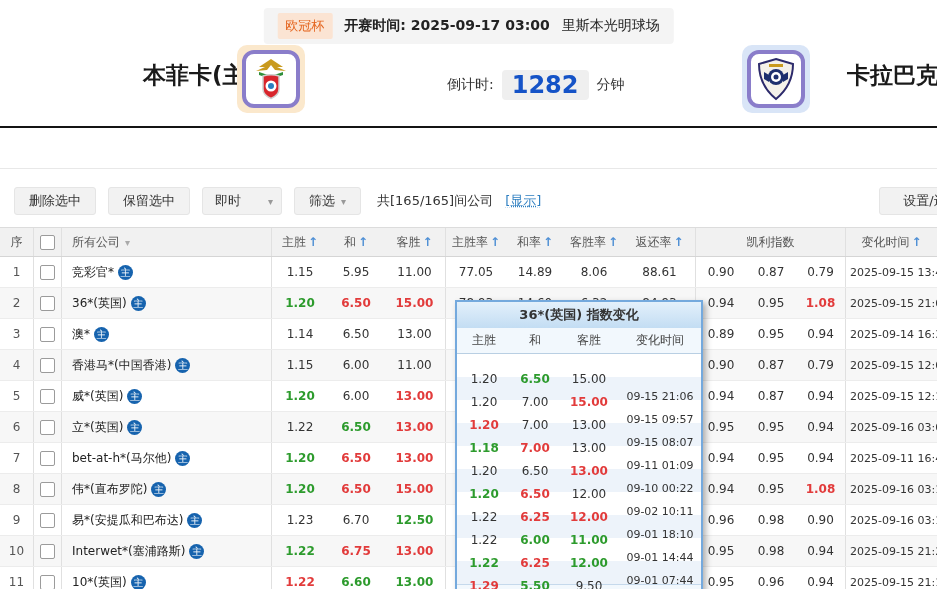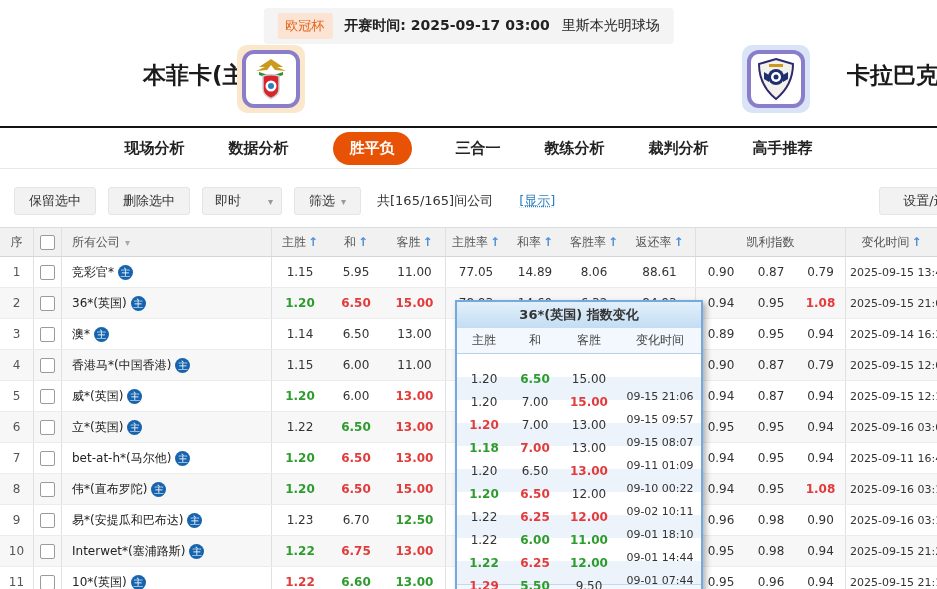--- a/index.html
+++ b/index.html
@@ -36,21 +36,21 @@
   .nav-hairline{position:absolute;top:168px;left:0;width:937px;height:1px;background:#e8e8e8;}
 
   
   .toolbar{position:absolute;top:186px;left:14px;height:30px;display:flex;align-items:center;gap:12px;}
   .btn{background:#f2f2f2;border:1px solid #e5e5e5;border-radius:3px;height:28px;
     padding:0 14px;font-size:13px;color:#333;display:inline-flex;align-items:center;gap:6px;
     box-sizing:border-box;white-space:nowrap;}
   .select{width:80px;justify-content:space-between;padding:0 8px 0 12px;font-family:Liberation Serif, serif;}
   .caret{color:#999;font-size:10px;}
   .count-text{font-size:13px;color:#333;margin-left:4px;white-space:nowrap;}
-  .show-link{font-size:13px;color:#2e7fc1;text-decoration:underline dotted;cursor:pointer;margin-left:14px;}
+  .show-link{font-size:13px;color:#2e7fc1;text-decoration:underline dotted;cursor:pointer;}
   .settings-btn{position:absolute;left:879px;top:187px;width:92px;justify-content:center;}
 
   
   .grid{display:grid;grid-template-columns:34px 28px 210px 56px 56px 62px 60px 58px 60px 72px 50px 50px 50px 91px;}
   .thead{position:absolute;top:227px;left:0;width:937px;height:30px;background:#f1f1f1;
     border-top:1px solid #dcdcdc;border-bottom:1px solid #d5d5d5;box-sizing:border-box;
     font-size:12px;color:#555;}
   .thead .hc{display:flex;align-items:center;justify-content:center;white-space:nowrap;}
   .thead .hc.left{justify-content:flex-start;padding-left:10px;}
   .kelly-span{grid-column:span 3;}
@@ -108,51 +108,47 @@
       <svg width="40" height="44" viewBox="0 0 40 44">
         <path d="M20 2 L8 10 L14 10 L5 14 L16 13 L20 8 L24 13 L35 14 L26 10 L32 10 Z" fill="#c99a1e"></path>
         <path d="M8 15 L20 19 L32 15 L32 18 L20 22 L8 18 Z" fill="#2f8f3a"></path>
         <path d="M12 19 Q20 16.5 28 19 L28 32 Q28 38 20 41.5 Q12 38 12 32 Z" fill="#d8252c" stroke="#cfcfcf" stroke-width="1.5"></path>
         <circle cx="20" cy="29" r="5.5" fill="#fff"></circle>
         <circle cx="20" cy="29" r="3" fill="#2a7fc1"></circle>
       </svg>
     </div>
   </div>
 
+  <div class="countdown">
+    <span class="cd-label">倒计时:</span>
+    <span class="cd-value">1282</span>
+    <span class="cd-unit">分钟</span>
+  </div>
 
   <div class="logo-halo" id="away-halo">
     <div class="crest">
       <svg width="40" height="44" viewBox="0 0 40 44">
         <path d="M20 2 L37 7 Q37 28 20 42 Q3 28 3 7 Z" fill="#f4f1ea" stroke="#2c2a6b" stroke-width="2"></path>
         <path d="M13 7 h14 v3 h-14 Z" fill="#c99a1e"></path>
         <circle cx="20" cy="20" r="8" fill="#1d2f6e"></circle>
         <circle cx="20" cy="20" r="5" fill="#fff"></circle>
         <circle cx="20" cy="20" r="2.5" fill="#1d2f6e"></circle>
         <path d="M8 15 l5 3 v7 l-5 -3 Z" fill="#1d2f6e"></path>
         <path d="M32 15 l-5 3 v7 l5 -3 Z" fill="#1d2f6e"></path>
       </svg>
     </div>
   </div>
   <div class="team-name" id="away-name">卡拉巴克</div>
 
   <div class="black-line"></div>
-  <div class="nav">
-      <div class="tab">现场分析</div>
-      <div class="tab">数据分析</div>
-      <div class="tab active">胜平负</div>
-      <div class="tab">三合一</div>
-      <div class="tab">教练分析</div>
-      <div class="tab">裁判分析</div>
-      <div class="tab">高手推荐</div>
-    </div>
   <div class="nav-hairline"></div>
 
   <div class="toolbar">
+    <div class="btn">删除选中</div>
     <div class="btn">保留选中</div>
-    <div class="btn">删除选中</div>
     <div class="btn select">
       <span>即时</span>
       <span class="caret">▾</span>
     </div>
     <div class="btn">
       <span>筛选</span>
       <span class="caret">▾</span>
     </div>
     <span class="count-text">共[165/165]间公司</span>
     <span class="show-link">[显示]</span>

